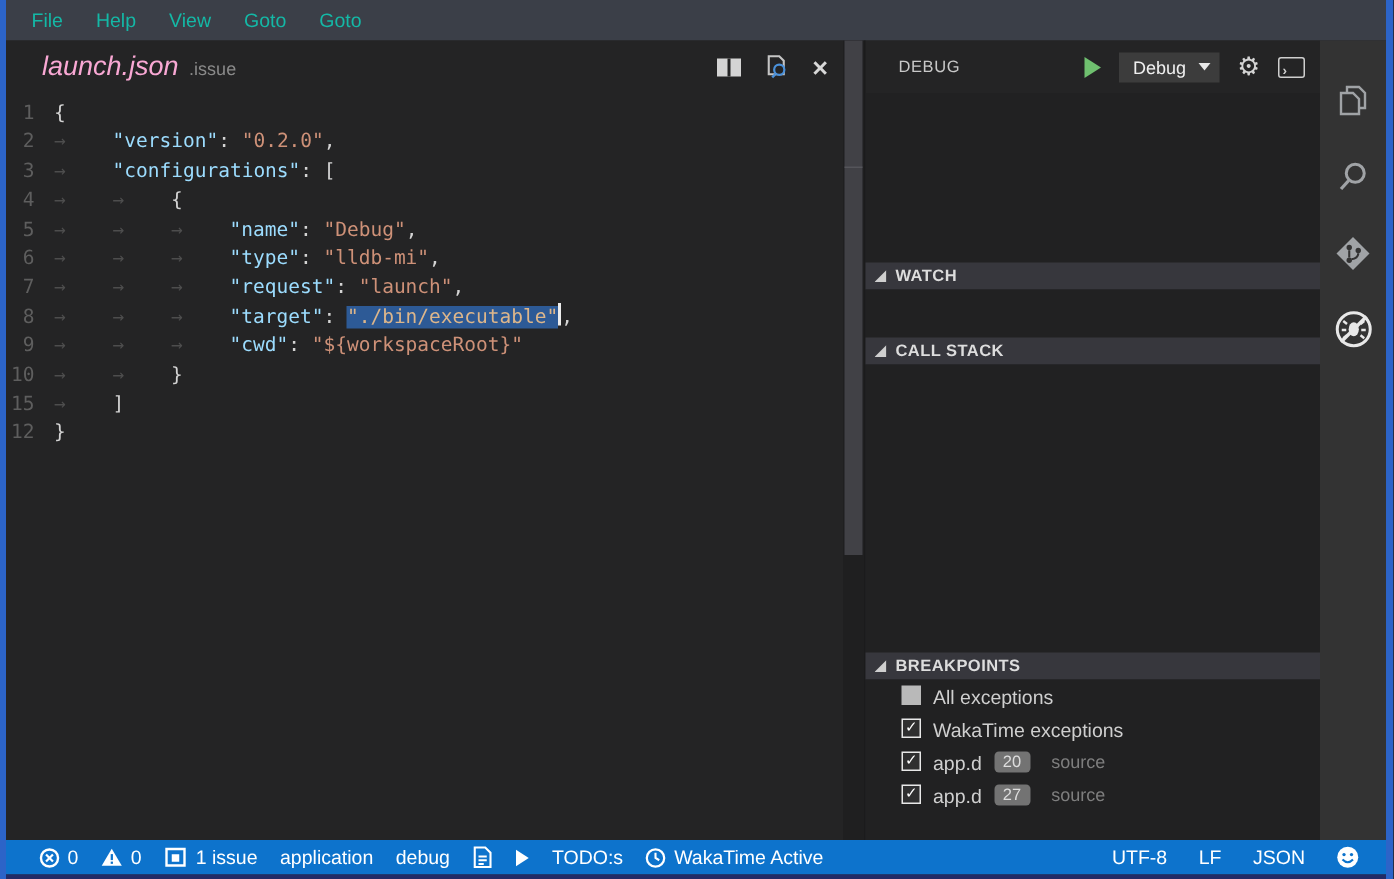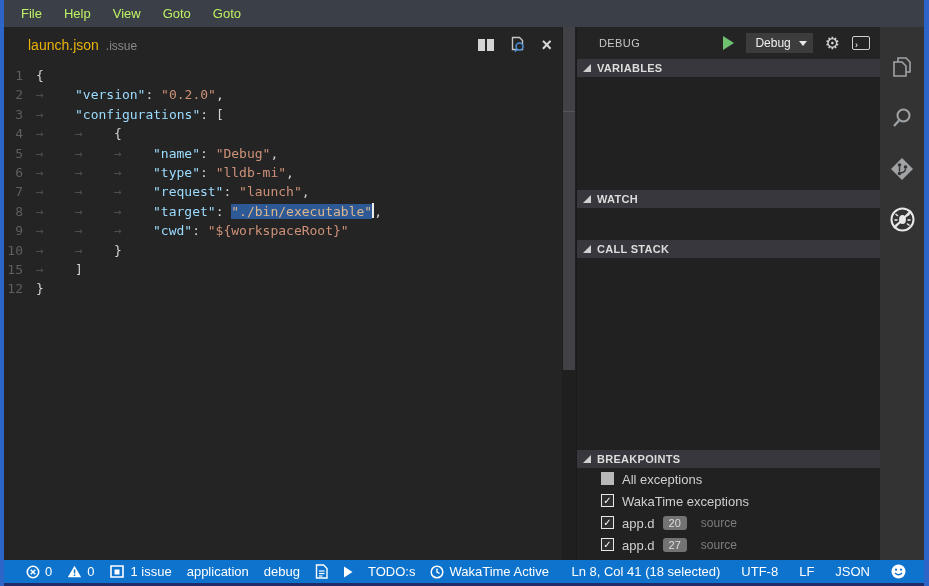--- a/index.html
+++ b/index.html
@@ -6,27 +6,27 @@
   html,body { background:#1a1a1a; }
   #window {
     position:relative; width:929px; height:586px;
     font-family:"Liberation Sans", sans-serif;
     background:#242425;
     border-left:4px solid #2c64c8; border-right:5px solid #2c64c8;
     overflow:hidden;
   }
   
   .menubar { height:27px; background:#3b3f48; display:flex; align-items:center; padding-left:6px; }
-  .menu-item { color:#bef264; font-size:13px; padding:0 11px; line-height:27px; cursor:default; }
+  .menu-item { color:#14b8a6; font-size:13px; padding:0 11px; line-height:27px; cursor:default; }
   
   .main { display:flex; height:533px; width:100%; }
   
   .editor-col { width:558px; display:flex; flex-direction:column; background:#242425; }
   .tabbar { height:35px; display:flex; align-items:center; justify-content:space-between; padding:0 10px 0 24px; }
-  .fname { color:#eab308; font-size:14px; }
+  .fname { color:#f9a8d4; font-size:18px;font-style:italic; }
   .fdir  { color:#8a8a8a; font-size:12px; margin-left:7px; }
   .tab-actions { display:flex; align-items:center; gap:15px; }
   .split-icon { width:16px; height:12px; background:#d4d4d4; position:relative; display:inline-block; }
   .split-icon::after { content:""; position:absolute; left:7px; top:0; width:2px; height:12px; background:#242425; }
   .close-x { color:#d8d8d8; font-size:18px; line-height:14px; font-weight:bold; }
   .icon-btn { display:inline-flex; align-items:center; justify-content:center; }
   
   .code { flex:1; padding-top:4px; font-family:"DejaVu Sans Mono", monospace; font-size:13px; overflow:hidden; }
   .code-line { height:19.4px; line-height:19.4px; white-space:pre; }
   .ln { display:inline-block; width:32px; text-align:right; padding-right:13px; color:#5e5e5e; }
@@ -136,24 +136,20 @@
             <span>Debug</span>
             <span class="dd-caret"></span>
           </div>
           <span class="gear">⚙</span>
           <span class="console-ico">
               <i>›</i>
             </span>
         </div>
       </div>
       <div id="sections" style="display:flex;flex-direction:column;flex:1;">
-          <div class="section-header">
-            <span class="tri"></span>
-            <span class="section-label">VARIABLES</span>
-          </div>
           <div class="section-body body-variables"></div>
           <div class="section-header">
             <span class="tri"></span>
             <span class="section-label">WATCH</span>
           </div>
           <div class="section-body body-watch"></div>
           <div class="section-header">
             <span class="tri"></span>
             <span class="section-label">CALL STACK</span>
           </div>
@@ -296,23 +292,20 @@
             <svg width="14" height="14" viewBox="0 0 14 14">
               <circle cx="7" cy="7" r="5.8" fill="none" stroke="#fff" stroke-width="1.5"></circle>
               <polyline points="7,3.5 7,7 9.5,8.5" fill="none" stroke="#fff" stroke-width="1.4"></polyline>
             </svg>
           </span>
           <span>WakaTime Active</span>
         </div>
       </div>
     <div class="sb-right" id="sb-right">
         <div class="sb-item">
-          <span>Ln 8, Col 41 (18 selected)</span>
-        </div>
-        <div class="sb-item">
           <span>UTF-8</span>
         </div>
         <div class="sb-item">
           <span>LF</span>
         </div>
         <div class="sb-item">
           <span>JSON</span>
         </div>
         <div class="sb-item">
           <span>

